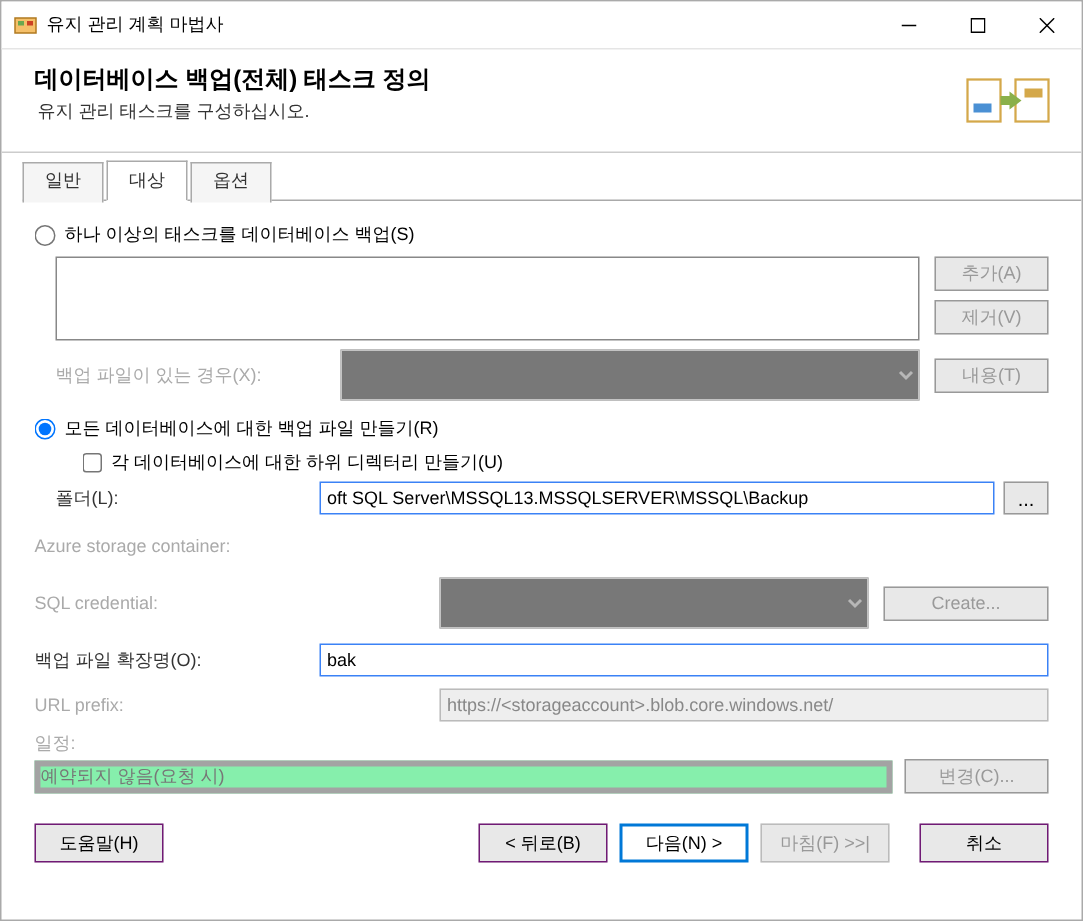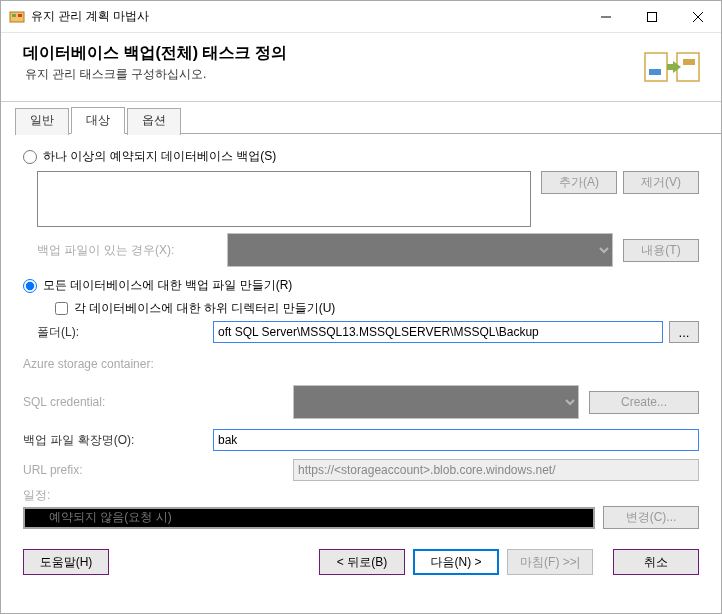--- a/index.html
+++ b/index.html
@@ -96,21 +96,21 @@
     }
     .filebox {
       flex: 1;
       height: 56px;
       border: 1px solid #888;
       background: #fff;
       margin-right: 10px;
     }
     .side-buttons {
       display: flex;
-      flex-direction: row;
+      flex-direction: column;
       gap: 6px;
     }
     .btn {
       min-width: 76px;
       height: 23px;
       border: 1px solid #999;
       background: #e8e8e8;
       font-size: 12px;
       cursor: pointer;
       padding: 0 10px;
@@ -195,24 +195,24 @@
     
     .schedule-row {
       display: flex;
       align-items: center;
       margin-top: 2px;
       gap: 8px;
     }
     .schedule-box {
       flex: 1;
       height: 22px;
-      border: 2px solid #a3a3a3;
-      background: #000000;
+      border: 4px solid #a3a3a3;
+      background: #86efac;
       color: #777;
-      padding: 2px 24px;
+      padding: 2px 0;
       font-size: 12px;
       display: flex;
       align-items: center;
     }
     
     .contents-btn {
       min-width: 76px;
       height: 23px;
       margin-left: 10px;
     }
@@ -271,21 +271,21 @@
 <div class="tabs">
   <div class="tab">일반</div>
   <div class="tab active">대상</div>
   <div class="tab">옵션</div>
 </div>
 
 <div class="content">
 
   <div class="radio-row">
     <input type="radio" name="dest" style="">
-    <label class="radio-label">하나 이상의 예약되지 데이터베이스 백업(S)</label>
+    <label class="radio-label">하나 이상의 태스크를 데이터베이스 백업(S)</label>
   </div>
 
   <div class="indent-block">
     <div class="filebox-row">
       <div class="filebox"></div>
       <div class="side-buttons">
         <button class="btn disabled" disabled="">추가(A)</button>
         <button class="btn disabled" disabled="">제거(V)</button>
       </div>
     </div>

